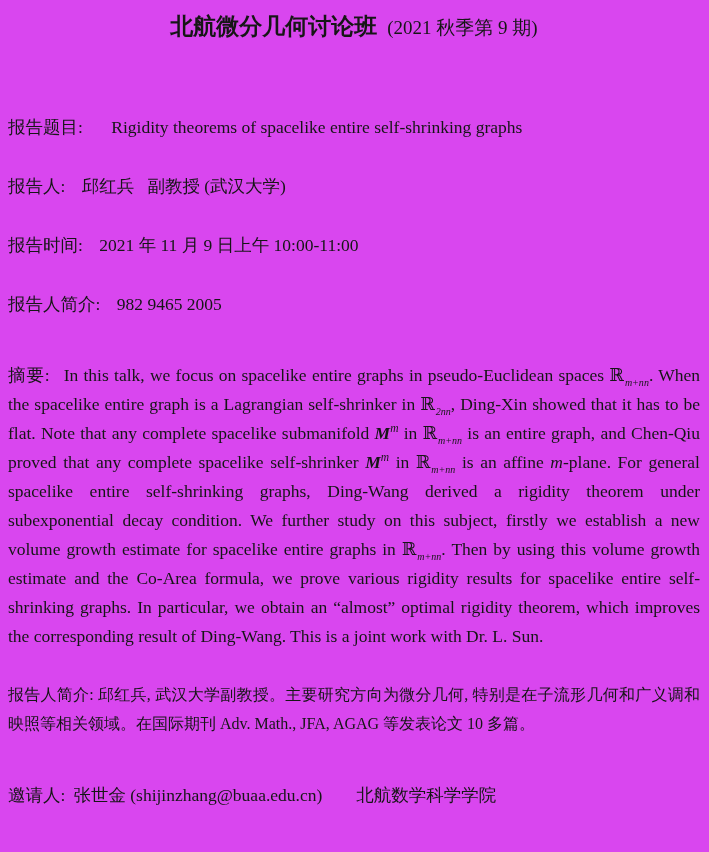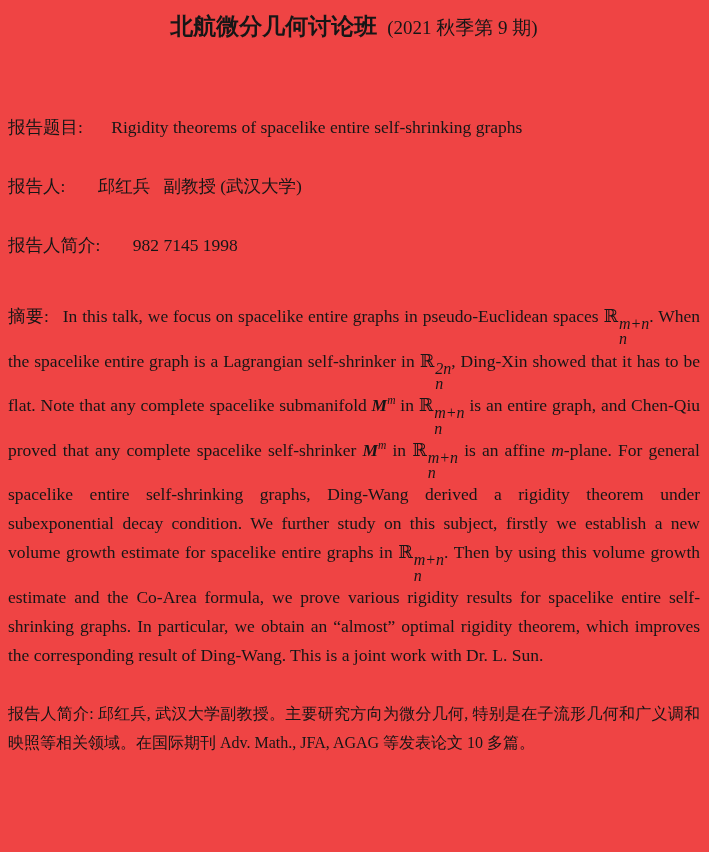--- a/index.html
+++ b/index.html
@@ -6,21 +6,21 @@
     margin: 0;
     padding: 0;
     background: #ffffff;
   }
   .page {
     position: relative;
     width: 709px;
     min-height: 852px;
     box-sizing: border-box;
     padding: 6px 9px 10px 8px;
-    background: #ef4444;
+    background: #d946ef;
     color: #161616;
     font-family: "Liberation Serif", "DejaVu Serif", serif;
   }
   .doc-title {
     text-align: center;
     line-height: 38px;
     margin: 2px 0 0 0;
     white-space: nowrap;
   }
   .doc-title .title-main {
@@ -39,37 +39,37 @@
   }
   .field-row.first { margin-top: 68px; }
   .field-row + .field-row { margin-top: 37px; }
   .label {
     font-weight: normal;
   }
   .field-value {
     white-space: pre-wrap;
   }
   .field-row.first .field-value { margin-left: 24px; }
-  .field-row .field-value { margin-left: 28px; }
+  .field-row .field-value { margin-left: 12px; }
   .abstract {
     margin-top: 46px;
     font-size: 17.5px;
     line-height: 29px;
     text-align: justify;
   }
   .abstract .label { margin-right: 14px; }
   .math { white-space: nowrap; }
   .mbase { font-style: normal; }
   .math.mbold .mbase { font-weight: bold; font-style: italic; }
   .mscripts {
     display: inline-flex;
-    flex-direction: column;
+    flex-direction: row;
     vertical-align: -0.45em;
     line-height: 0.95;
-    font-size: 16px;
+    font-size: 10px;
     font-style: italic;
     margin-left: 1px;
   }
   .msup, .msub { display: block; }
   sup.msolo {
     font-size: 11.5px;
     font-style: italic;
     line-height: 0;
   }
   i[data-mvar] { font-style: italic; }
@@ -102,24 +102,28 @@
   <div class="field-row first">
     <span class="label">报告题目:</span>
     <span class="field-value">Rigidity theorems of spacelike entire self-shrinking graphs</span>
   </div>
 
   <div class="field-row">
     <span class="label">报告人:</span>
     <span class="field-value">邱红兵   副教授 (武汉大学)</span>
   </div>
 
+  <div class="field-row">
+    <span class="label">报告时间:</span>
+    <span class="field-value">2021 年 11 月 9 日上午 10:00-11:00</span>
+  </div>
 
   <div class="field-row">
     <span class="label">报告人简介:</span>
-    <span class="field-value">982 7145 1998</span>
+    <span class="field-value">982 9465 2005</span>
   </div>
 
   <div class="abstract">
     <span class="label">摘要:</span><span>In this talk, we focus on spacelike entire graphs in pseudo-Euclidean spaces <span class="math"><span class="mbase">ℝ</span><span class="mscripts">
             <span class="msup">m+n</span>
             <span class="msub">n</span>
           </span></span>. When the spacelike entire graph is a Lagrangian self-shrinker in <span class="math"><span class="mbase">ℝ</span><span class="mscripts">
             <span class="msup">2n</span>
             <span class="msub">n</span>
           </span></span>, Ding-Xin showed that it has to be flat. Note that any complete spacelike submanifold <span class="math mbold"><span class="mbase">M</span><sup class="msolo">m</sup></span> in <span class="math"><span class="mbase">ℝ</span><span class="mscripts">
@@ -131,14 +135,17 @@
           </span></span> is an affine <i data-mvar="">m</i>-plane. For general spacelike entire self-shrinking graphs, Ding-Wang derived a rigidity theorem under subexponential decay condition. We further study on this subject, firstly we establish a new volume growth estimate for spacelike entire graphs in <span class="math"><span class="mbase">ℝ</span><span class="mscripts">
             <span class="msup">m+n</span>
             <span class="msub">n</span>
           </span></span>. Then by using this volume growth estimate and the Co-Area formula, we prove various rigidity results for spacelike entire self-shrinking graphs. In particular, we obtain an “almost” optimal rigidity theorem, which improves the corresponding result of Ding-Wang. This is a joint work with Dr. L. Sun.</span>
   </div>
 
   <div class="bio">
     <span class="label">报告人简介:</span><span>邱红兵, 武汉大学副教授。主要研究方向为微分几何, 特别是在子流形几何和广义调和映照等相关领域。在国际期刊 Adv. Math., JFA, AGAG 等发表论文 10 多篇。</span>
   </div>
 
+  <div class="inviter">
+    <span class="label">邀请人:</span><span class="inviter-name">张世金 (shijinzhang@buaa.edu.cn)</span><span class="inviter-affiliation">北航数学科学学院</span>
+  </div>
 
 </div>
 
 </body></html>

